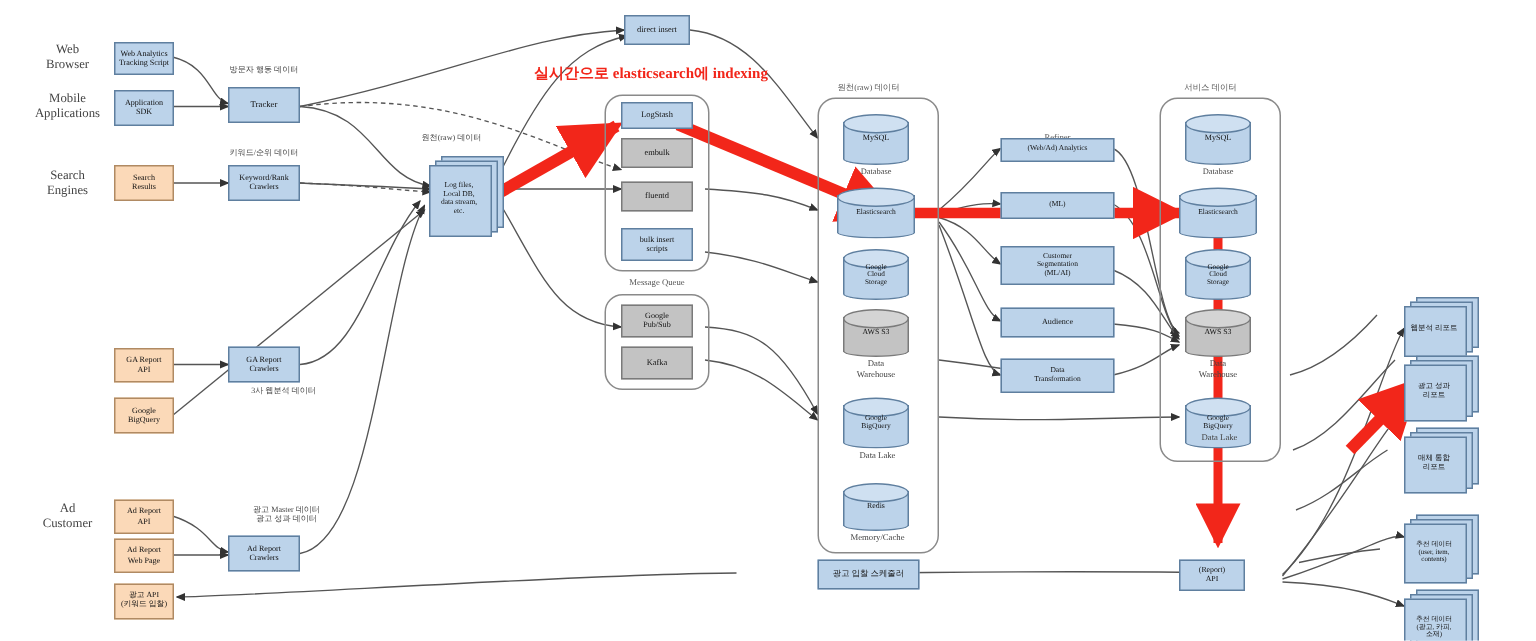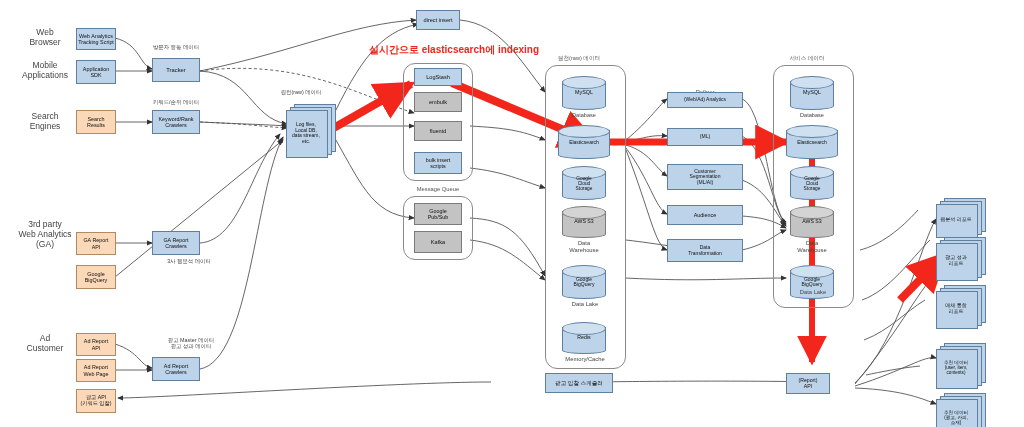--- a/index.html
+++ b/index.html
@@ -1,18 +1,18 @@
 <!DOCTYPE html>
 <html><head>
 <meta charset="utf-8">
 <style>
   html,body{margin:0;padding:0;background:#ffffff;}
   body{width:1024px;height:427px;position:relative;overflow:hidden;
        font-family:"Liberation Sans","DejaVu Sans",sans-serif;color:#111;}
-  #stage{position:absolute;inset:0;width:824px;height:427px;}
+  #stage{position:absolute;inset:0;width:824px;height:427px;font-family:Liberation Serif, serif;}
   svg.wires{position:absolute;left:0;top:0;width:1024px;height:427px;overflow:visible;}
   .node{position:absolute;box-sizing:border-box;display:flex;align-items:center;
         justify-content:center;text-align:center;line-height:1.12;
         border:1px solid #6b6b6b;}
   .blue{background:#bcd3ea;border-color:#5f7f9f;}
   .orange{background:#fbd9b8;border-color:#b08a63;}
   .gray{background:#c3c3c3;border-color:#7a7a7a;}
   .lbl{position:absolute;color:#444;text-align:center;line-height:1.15;white-space:nowrap;}
   .grp{position:absolute;box-sizing:border-box;border:1px solid #8a8a8a;border-radius:12px;background:transparent;}
   .grp-title{position:absolute;color:#555;text-align:center;white-space:nowrap;}
@@ -108,23 +108,20 @@
       <path d="M900,300 L944,255" marker-end="url(#rah)" stroke-width="8"></path>
     </g>
   </svg>
 
   <div class="lbl" style="left: 14px; top: 28px; width: 62px; font-size: 8.5px; white-space: pre-line;">Web
 Browser</div>
   <div class="lbl" style="left: 8px; top: 61px; width: 74px; font-size: 8.5px; white-space: pre-line; text-align: center;">Mobile
 Applications</div>
   <div class="lbl" style="left: 14px; top: 112px; width: 62px; font-size: 8.5px; white-space: pre-line;">Search
 Engines</div>
-  <div class="lbl" style="left: 8px; top: 220px; width: 74px; font-size: 8.5px; white-space: pre-line;">3rd party
-Web Analytics
-(GA)</div>
   <div class="lbl" style="left: 14px; top: 334px; width: 62px; font-size: 8.5px; white-space: pre-line;">Ad
 Customer</div>
 
   <div class="node blue" style="left: 76px; top: 28px; width: 40px; height: 22px; font-size: 5.4px; white-space: pre-line;">Web Analytics
 Tracking Script</div>
   <div class="node blue" style="left: 76px; top: 60px; width: 40px; height: 24px; font-size: 5.4px; white-space: pre-line;">Application
 SDK</div>
   <div class="node orange" style="left: 76px; top: 110px; width: 40px; height: 24px; font-size: 5.4px; white-space: pre-line;">Search
 Results</div>
   <div class="node orange" style="left: 76px; top: 232px; width: 40px; height: 23px; font-size: 5.4px; white-space: pre-line;">GA Report
@@ -313,15 +310,15 @@
 
   <div class="stackdoc" style="left:936px;top:393px;width:52px;height:46px;">
     <div class="sh" style="left:8px;top:0;width:40px;height:38px;"></div>
     <div class="sh" style="left:4px;top:3px;width:40px;height:38px;"></div>
     <div class="front" style="left:0;top:6px;width:40px;height:38px;"></div>
     <div class="dtxt" style="left: 0px; top: 25px; width: 40px; font-size: 4.6px; white-space: pre-line;">추천 데이터
 (광고, 카피,
 소재)</div>
   </div>
 
-  <div class="redtxt" style="left:356px;top:44px;font-size:10px;margin-left:13px;">실시간으로 elasticsearch에 indexing</div>
+  <div class="redtxt" style="left:356px;top:44px;font-size:10px;">실시간으로 elasticsearch에 indexing</div>
 
 </div>
 
 </body></html>

